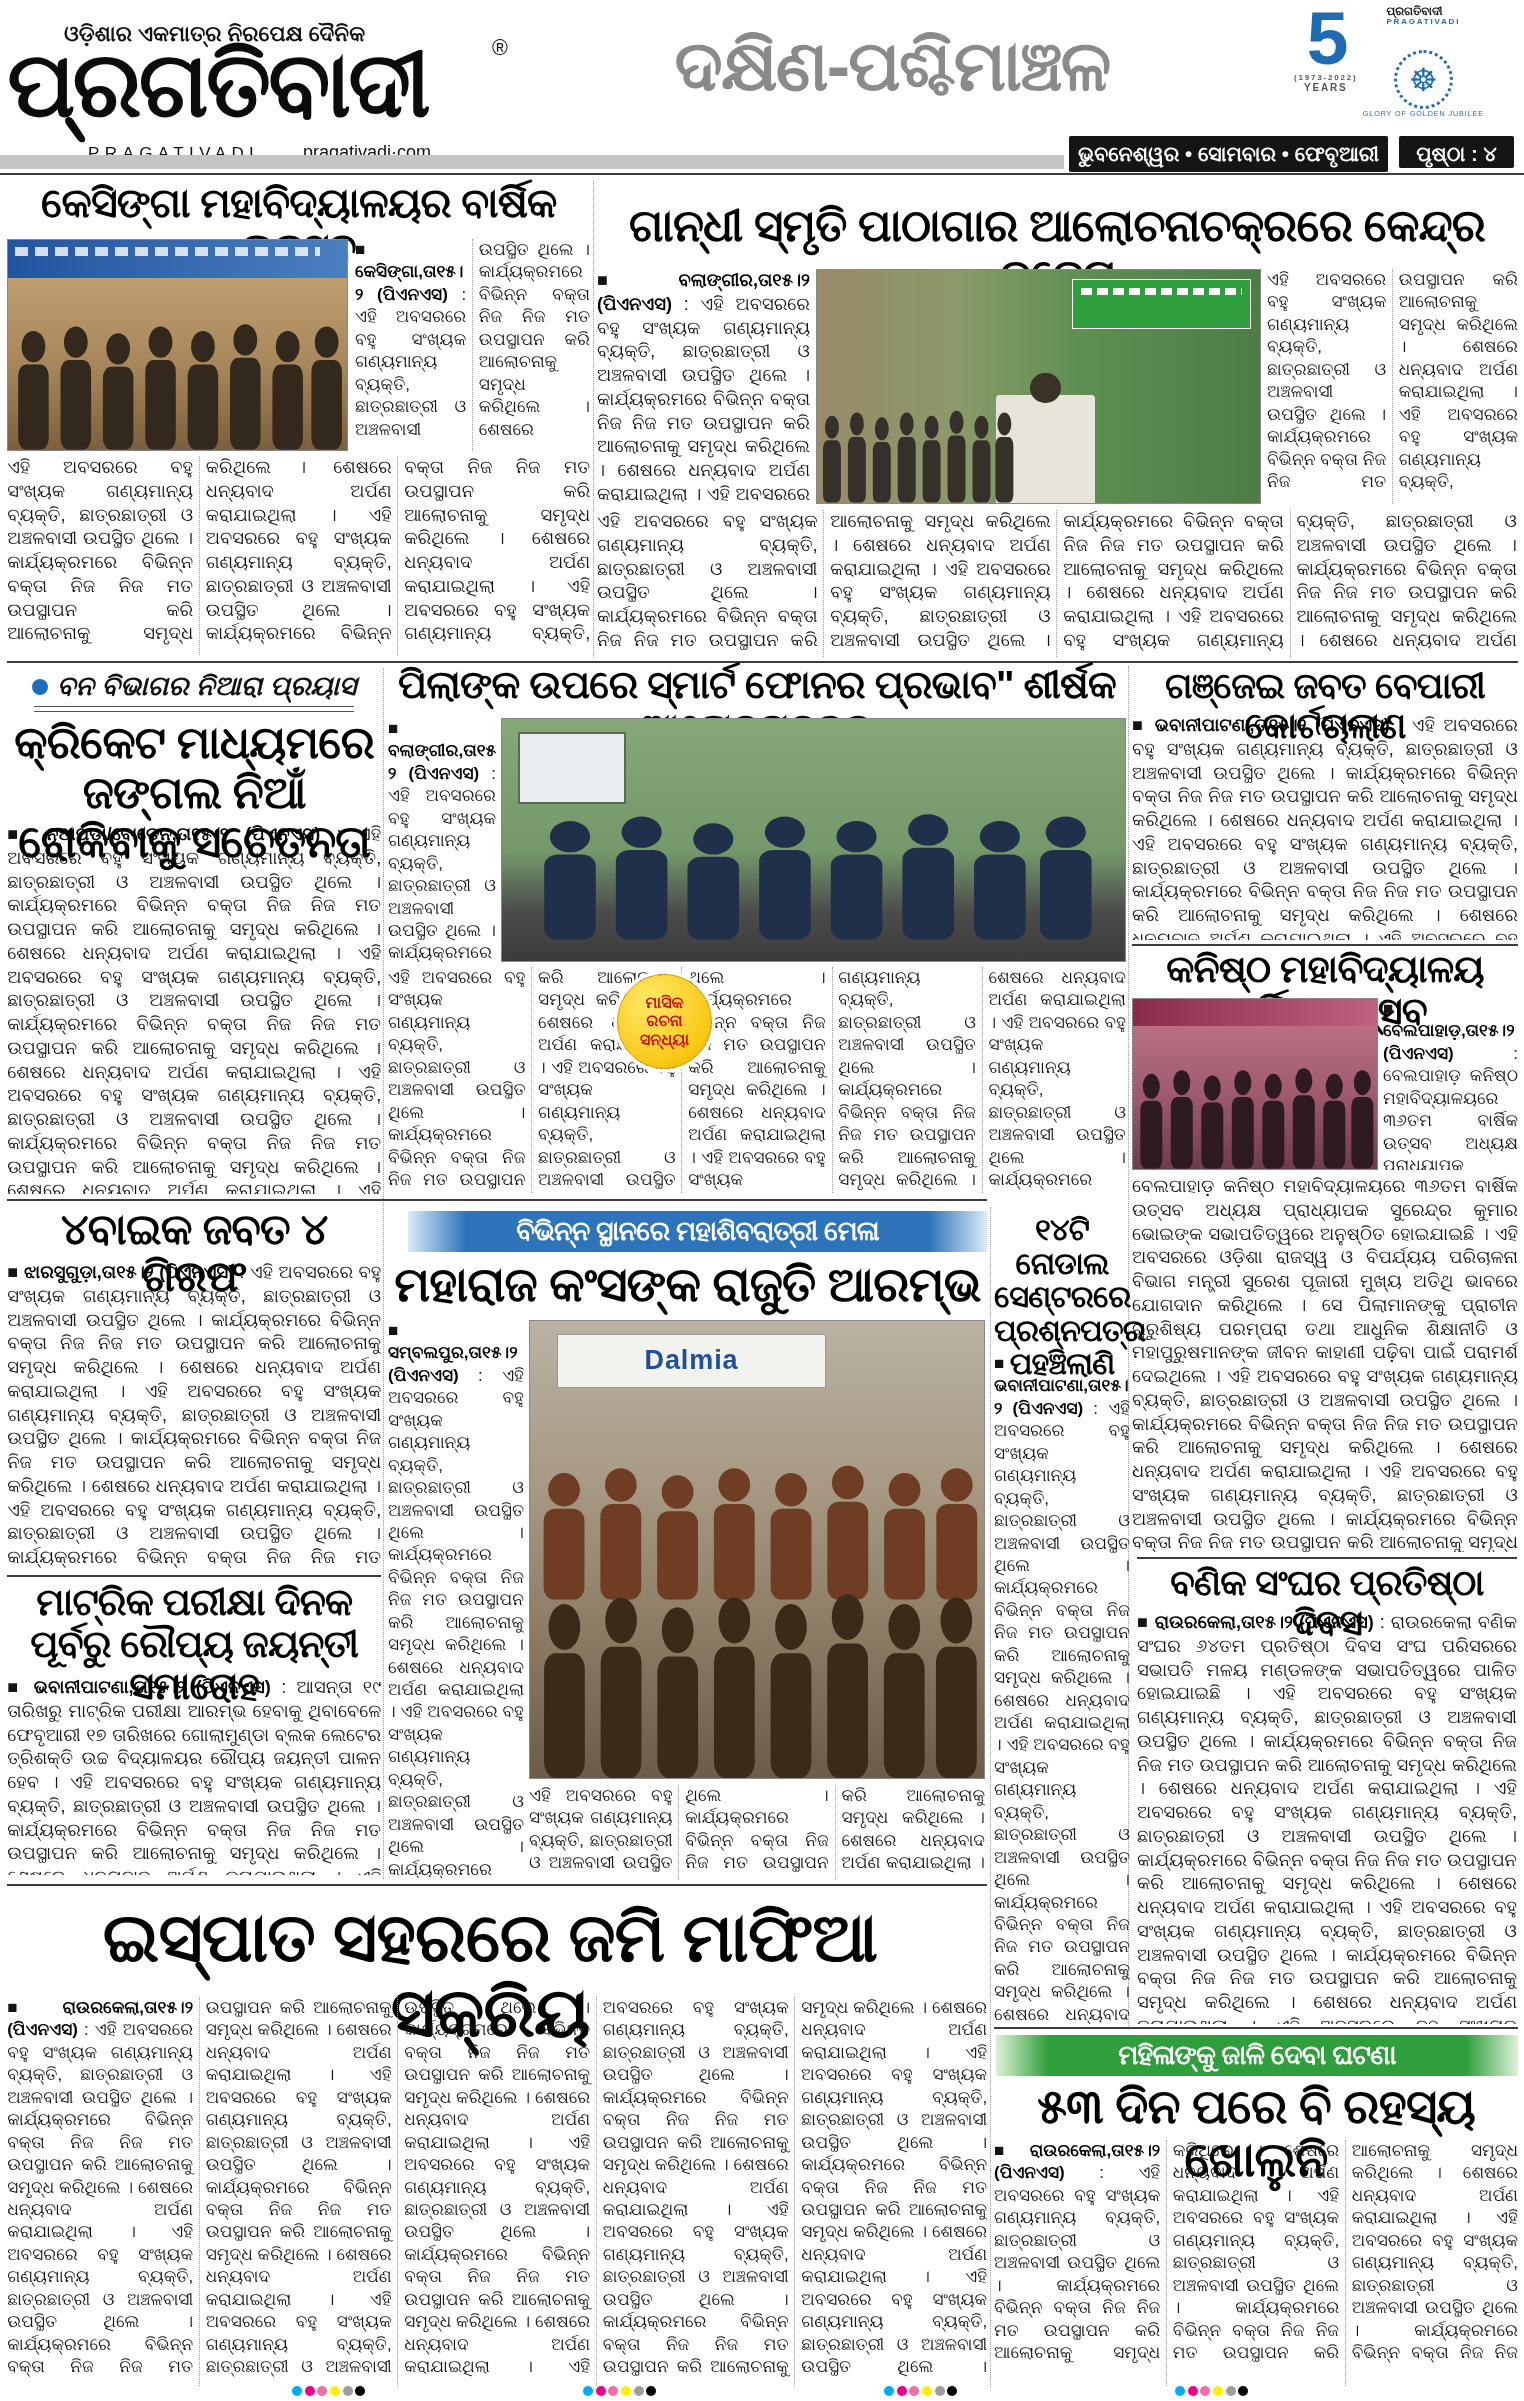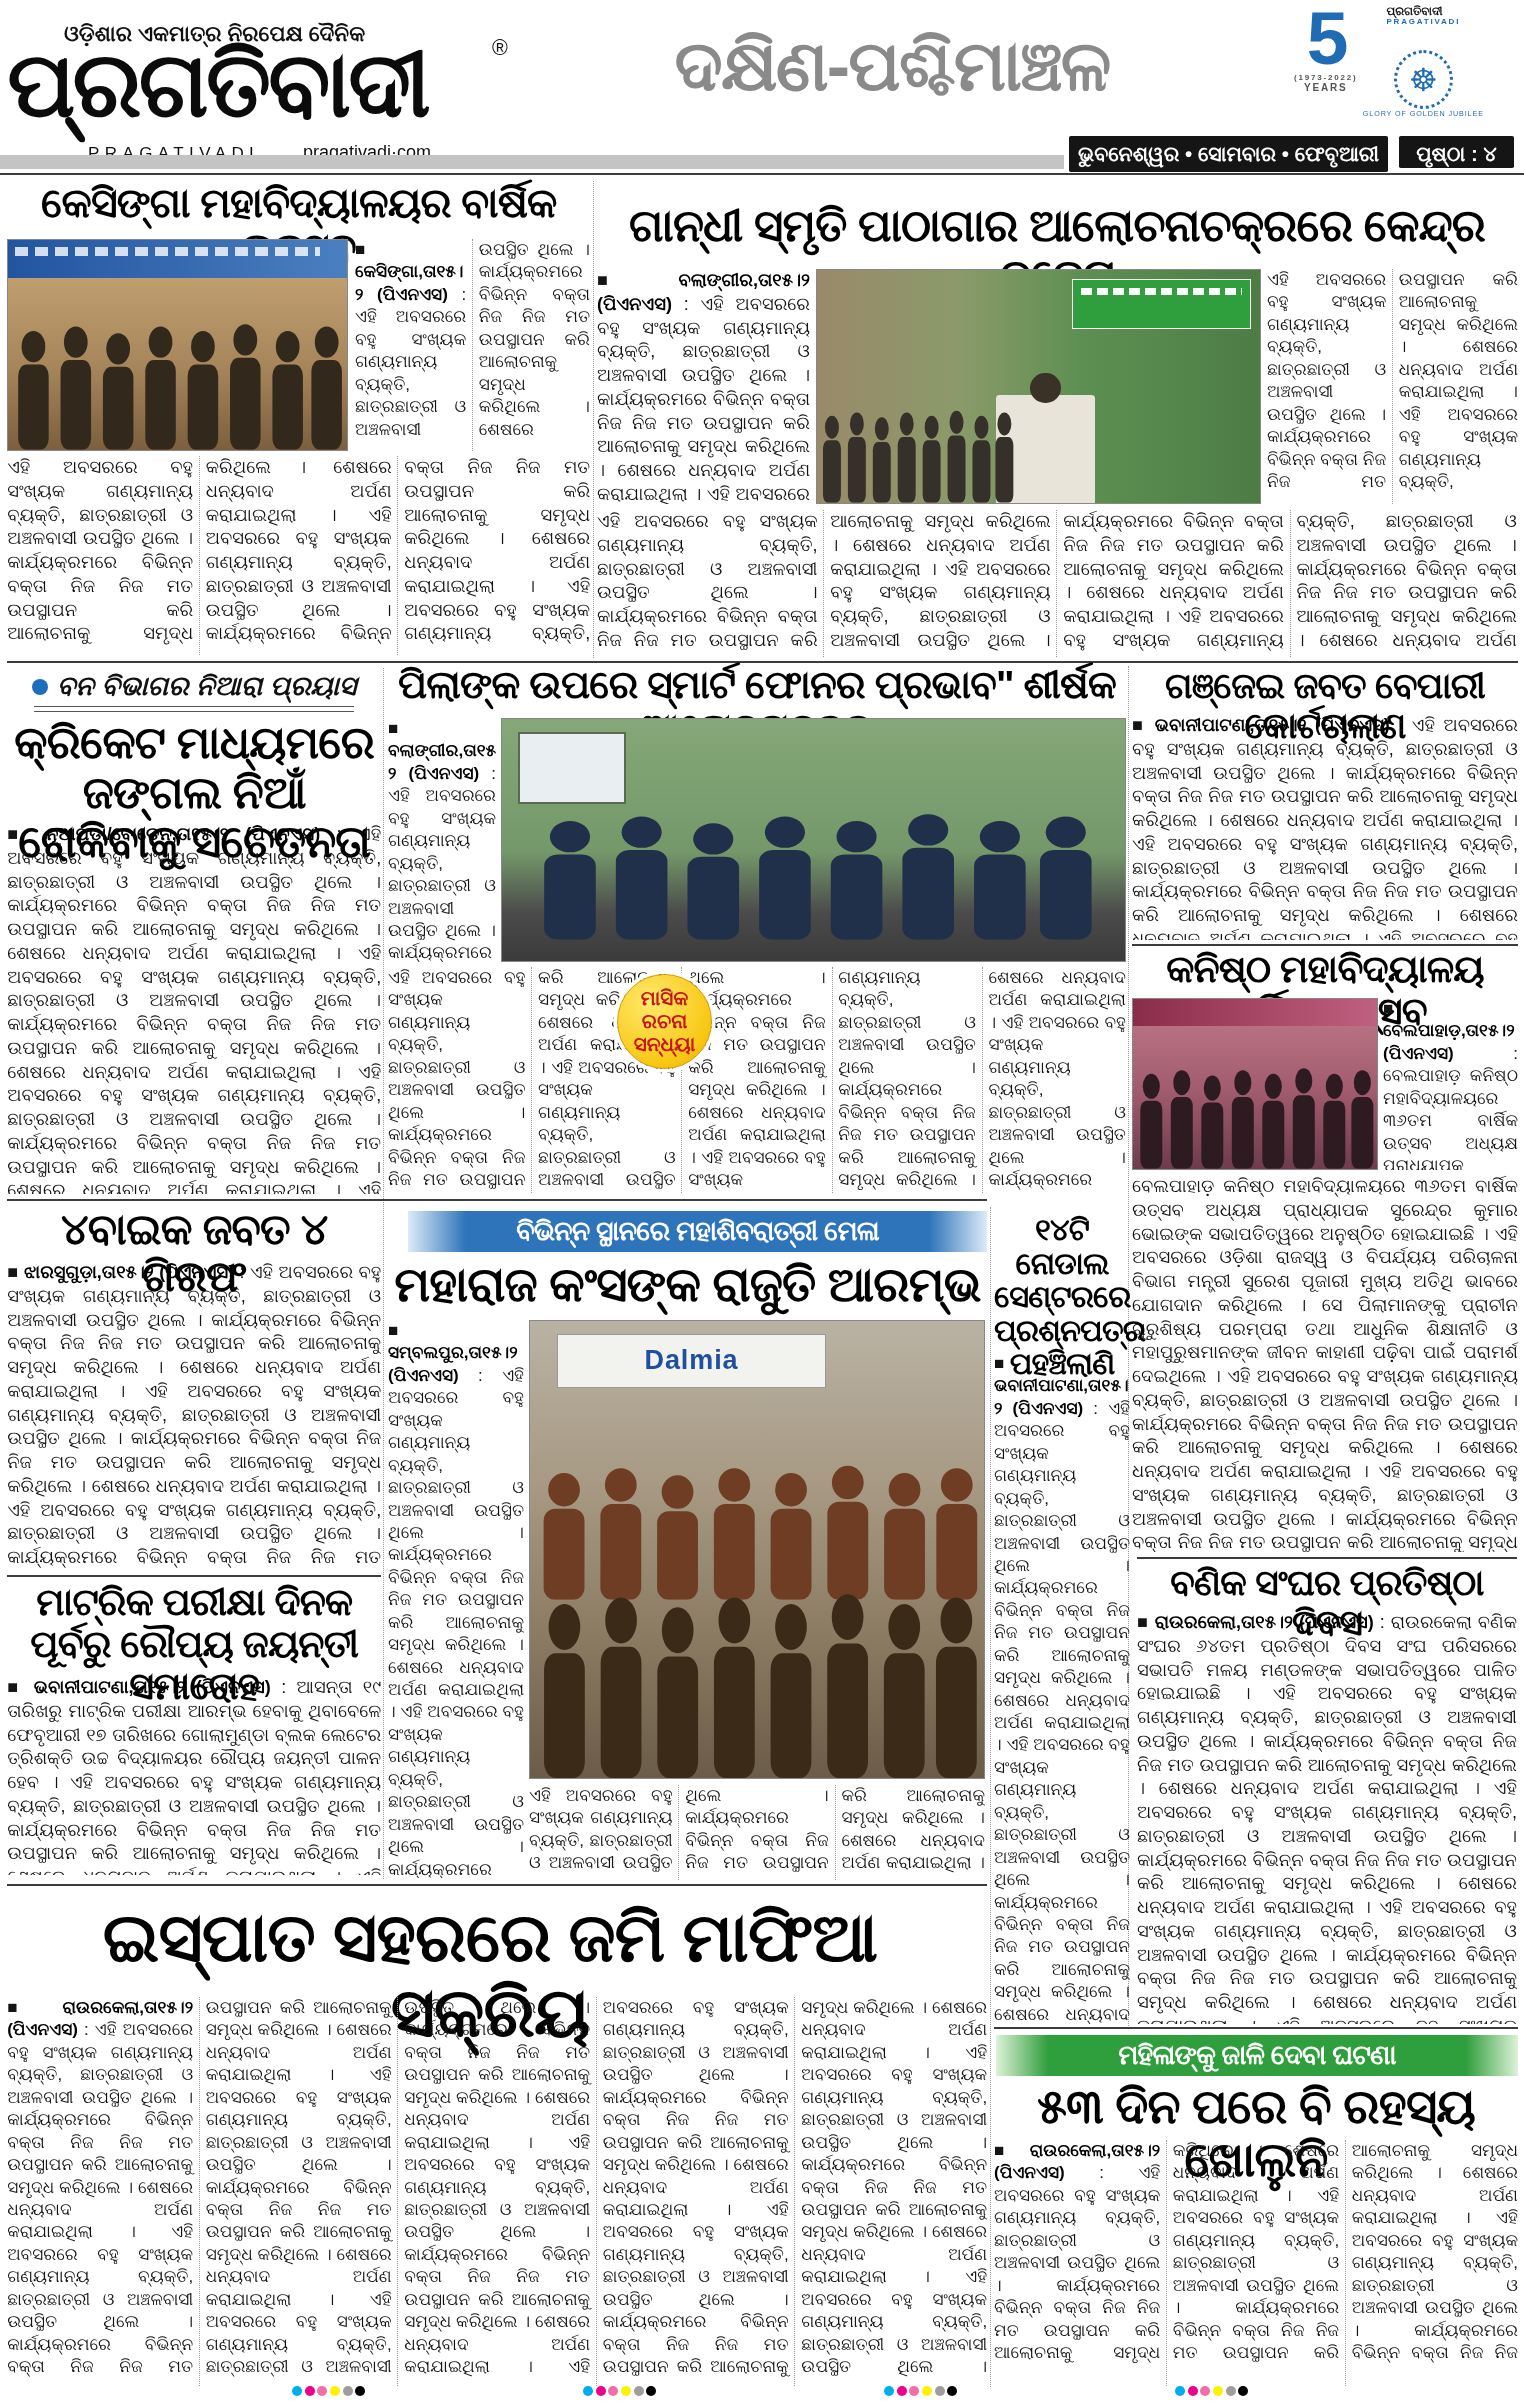--- a/index.html
+++ b/index.html
@@ -18,21 +18,21 @@
   .photo { overflow:hidden; border:0.9px solid #888; }
   .photo svg { display:block; }
   .bar { color:#fff; font-weight:bold; text-align:center; font-size:27px; line-height:41px; letter-spacing:-0.9px; }
   .bar-blue { background:linear-gradient(90deg,#dcebf8 0%,#2e74ba 10%,#2e74ba 90%,#dcebf8 100%); }
   .bar-green { background:linear-gradient(90deg,#ddf2d8 0%,#2f9e3c 10%,#2f9e3c 90%,#ddf2d8 100%); }
   .masthead-logo { font-weight:bold; font-size:91px; letter-spacing:-2.7px; color:#0b0b0b; line-height:1; }
   .section-title { font-weight:bold; font-size:70px; color:#8a8a8a; letter-spacing:-1.8px; text-align:center; line-height:1; }
   .datebar { background:#151515; color:#fff; text-align:center; font-size:20.6px; font-weight:bold; line-height:36px; border-radius:1.8px; }
   .badge { background:radial-gradient(circle at 35% 30%, #ffe96b, #f8c713 70%, #e8a80a); border:1.8px solid #d99c00; border-radius:50%;
            display:flex; flex-direction:column; align-items:center; justify-content:center; color:#c81414; font-weight:bold;
-           font-size:20px; line-height:1.15; text-align:center; z-index:5; box-shadow:0 0 0 3.6px #fff; }
+           font-size:16px; line-height:1.15; text-align:center; z-index:5; box-shadow:0 0 0 3.6px #fff; }
   .kicker { display:flex; align-items:center; justify-content:center; gap:9px; font-size:27px; font-weight:bold; color:#111;font-style:italic; }
   .kicker .dot { width:16px; height:16px; border-radius:50%; background:#1d6fbe; flex:0 0 auto; }
   .kicker-underline { border-top:1.8px solid #555; border-bottom:1.8px solid #555; height:6.3px; }
   .regcluster { display:flex; gap:2.7px; }
   .regdot { width:10px; height:10px; border-radius:50%; display:inline-block; }
   .jub { display:flex; align-items:flex-start; }
   .jub-num { font-size:75px; font-weight:bold; color:#1f6cb5; line-height:0.9; letter-spacing:-3.6px; }
   .jub-emblem { width:59px; height:59px; border-radius:50%; border:3.6px dotted #1f6cb5; color:#1f6cb5;
                 display:flex; align-items:center; justify-content:center; font-size:32px; margin-top:23px; }
   .jub-top { font-size:11.7px; font-weight:bold; color:#111; line-height:1.1; }

